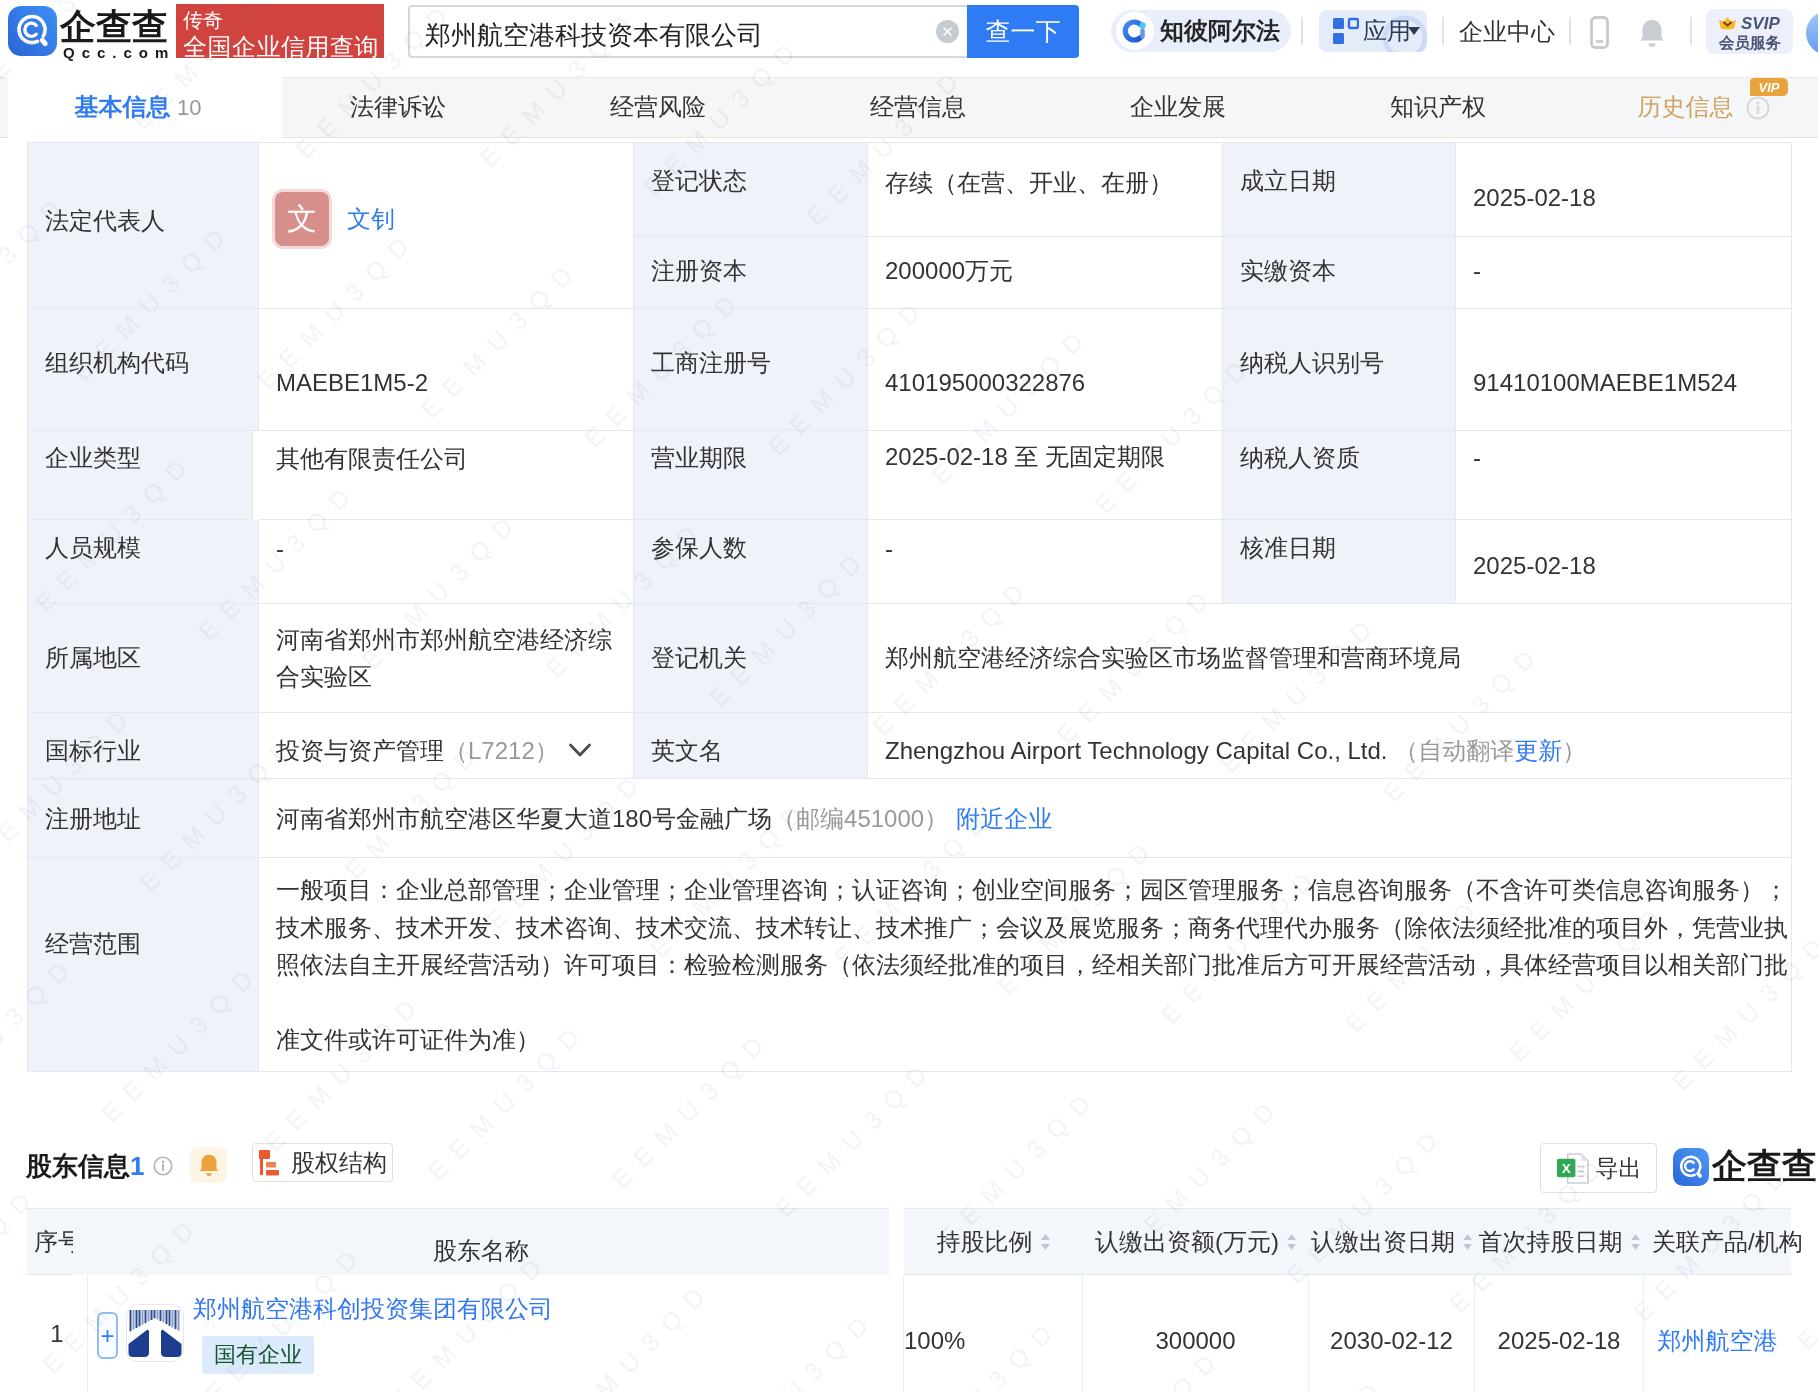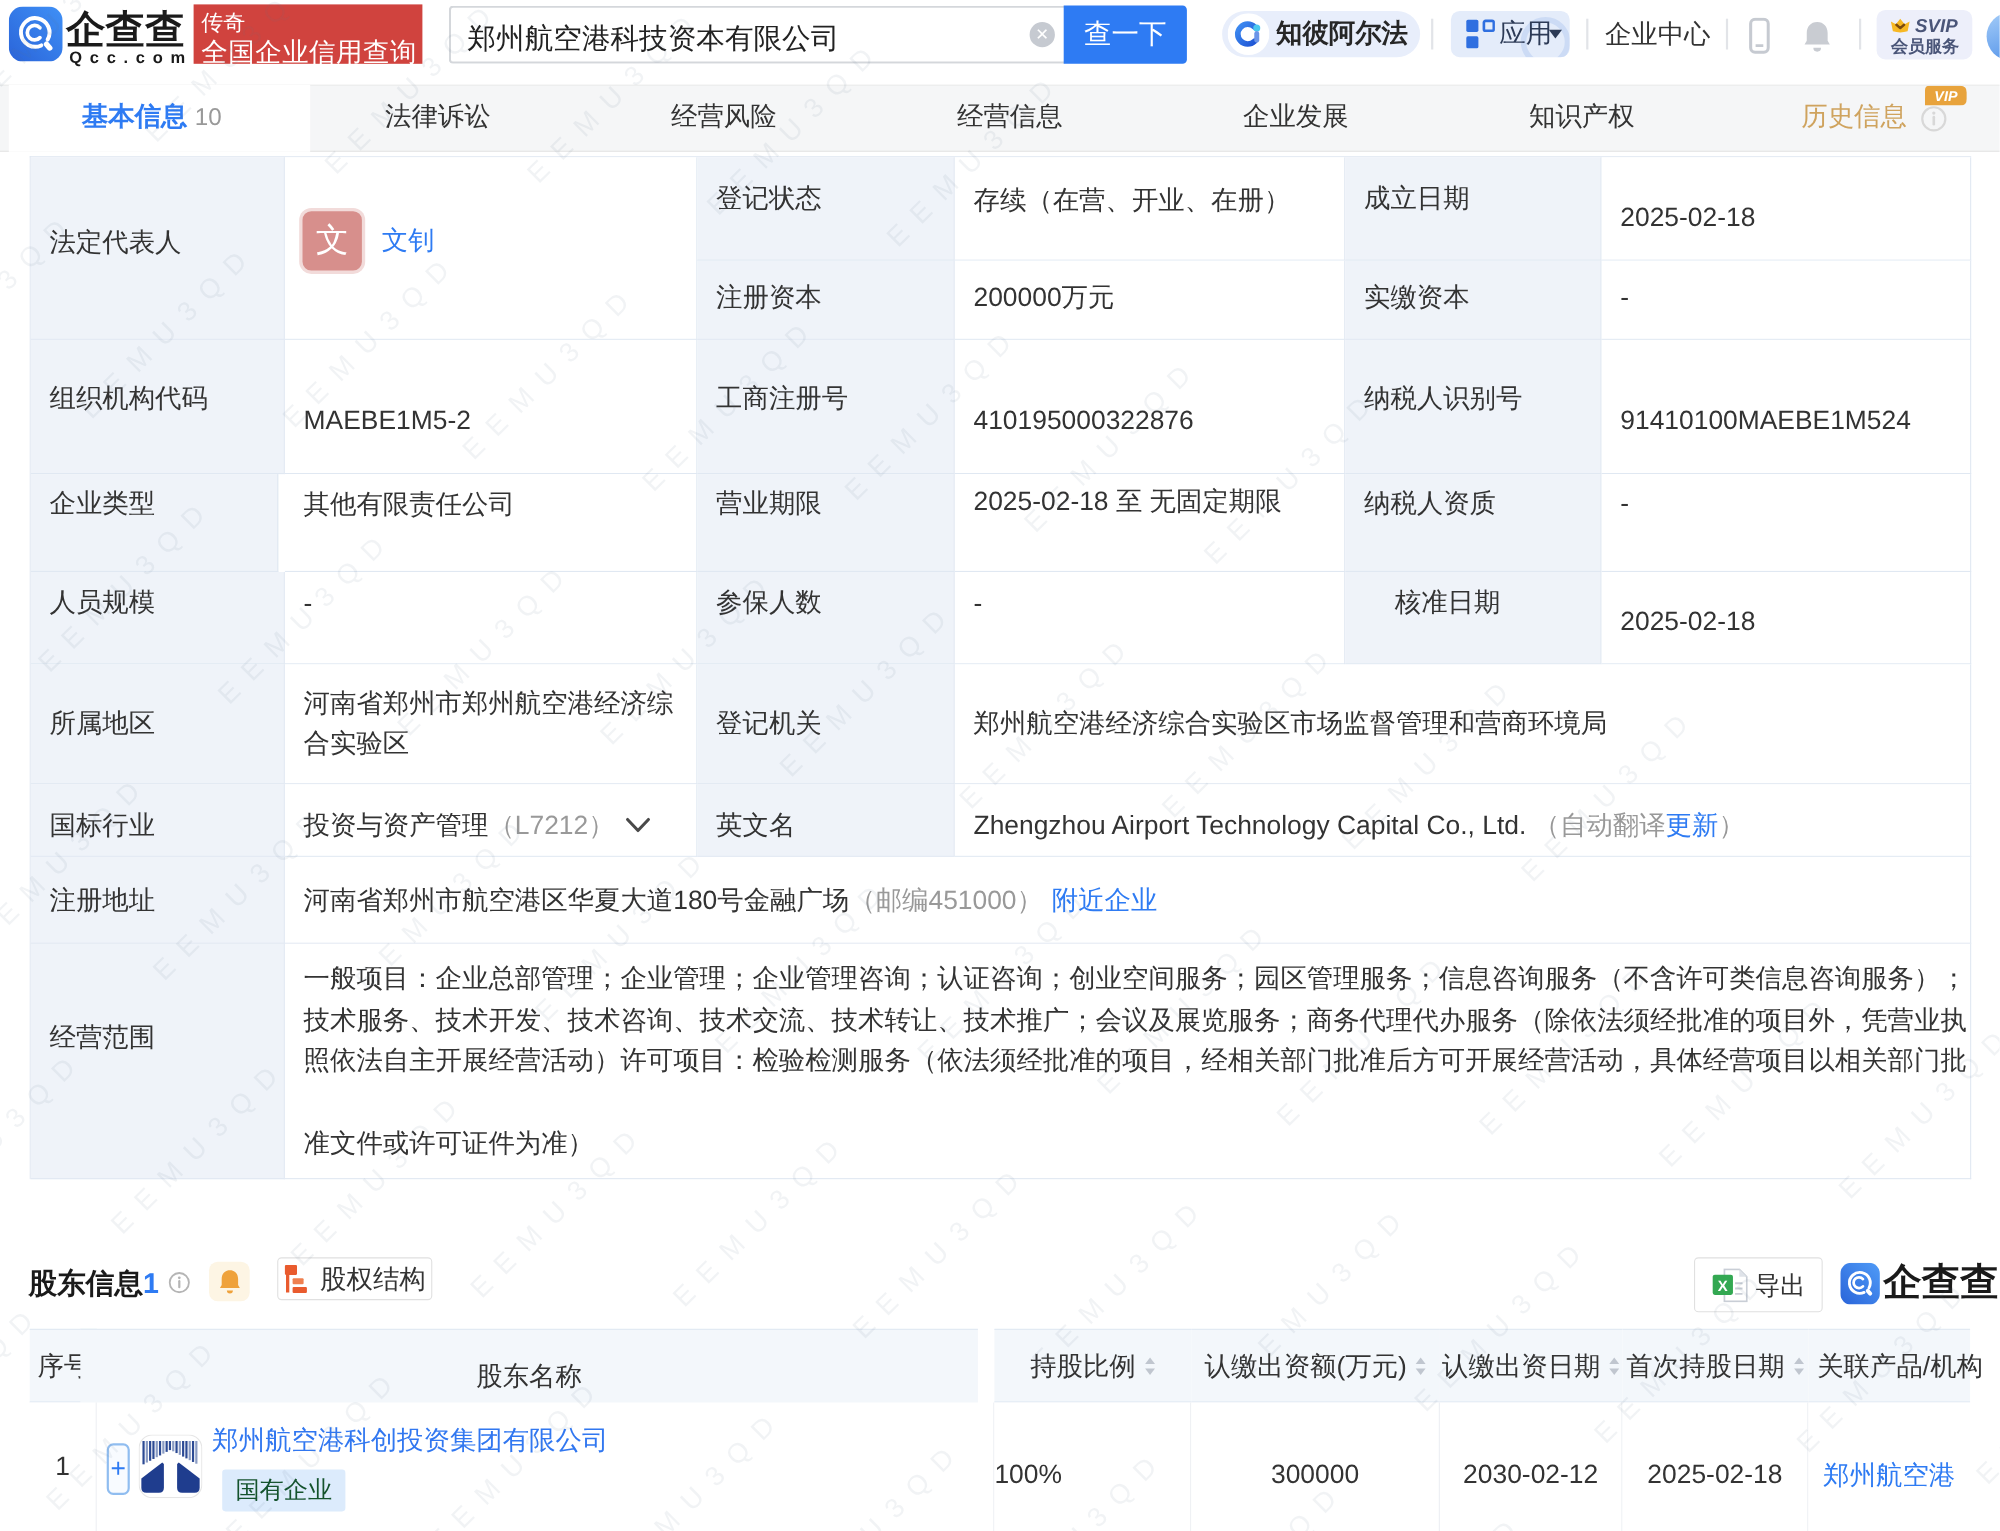--- a/index.html
+++ b/index.html
@@ -218,21 +218,21 @@
       <div class="cell val" style="left:231px;top:377px;width:375px;height:84px;">
         <div style="transform:translateY(-13px);">-</div>
       </div>
       <div class="cell lbl" style="left:606px;top:377px;width:234px;height:84px;">
         <div style="transform:translateY(-14px);">参保人数</div>
       </div>
       <div class="cell val" style="left:840px;top:377px;width:355px;height:84px;">
         <div style="transform:translateY(-13px);">-</div>
       </div>
       <div class="cell lbl" style="left:1195px;top:377px;width:233px;height:84px;">
-        <div style="transform:translateY(-14px);margin-left:28px;">核准日期</div>
+        <div style="transform:translateY(-14px);">核准日期</div>
       </div>
       <div class="cell val" style="left:1428px;top:377px;width:336px;height:84px;">
         <div style="transform:translateY(4px);">2025-02-18</div>
       </div>
       <div class="cell lbl" style="left:0px;top:461px;width:231px;height:109px;">所属地区</div>
       <div class="cell val" style="left:231px;top:461px;width:375px;height:109px;">
         <span style="line-height:37px;">河南省郑州市郑州航空港经济综<br>合实验区</span>
       </div>
       <div class="cell lbl" style="left:606px;top:461px;width:234px;height:109px;">登记机关</div>
       <div class="cell val" style="left:840px;top:461px;width:924px;height:109px;">郑州航空港经济综合实验区市场监督管理和营商环境局</div>

